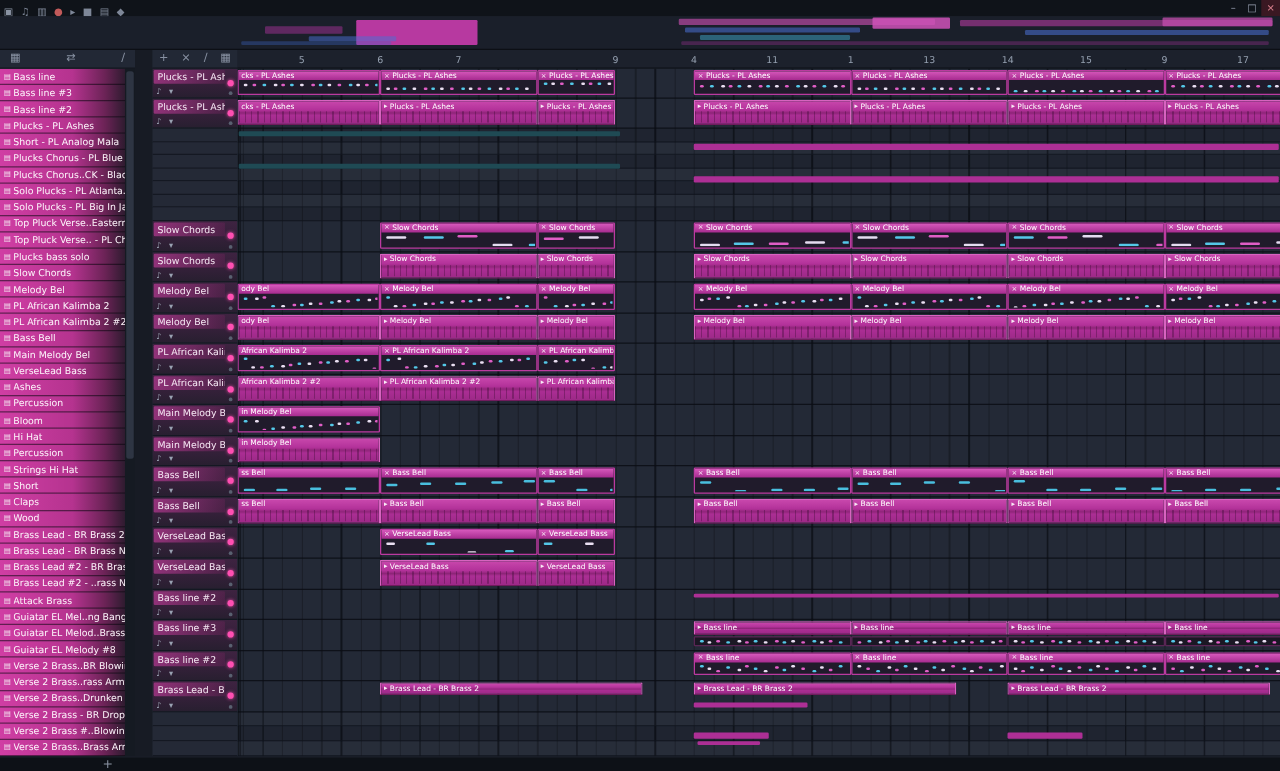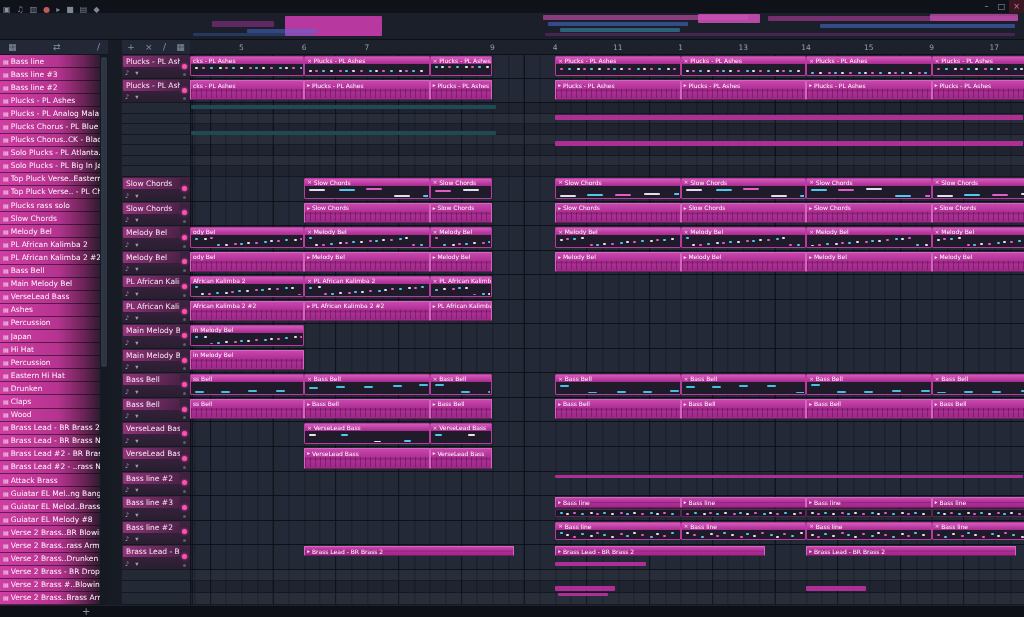--- a/index.html
+++ b/index.html
@@ -140,21 +140,21 @@
       <div class="prow">
         <span class="picon">▤</span>
         <span class="plabel">Bass line #2</span>
       </div>
       <div class="prow">
         <span class="picon">▤</span>
         <span class="plabel">Plucks - PL Ashes</span>
       </div>
       <div class="prow">
         <span class="picon">▤</span>
-        <span class="plabel">Plucks - PL Analog Mala</span>
+        <span class="plabel">Short - PL Analog Mala</span>
       </div>
       <div class="prow">
         <span class="picon">▤</span>
         <span class="plabel">Plucks Chorus - PL Blue Square</span>
       </div>
       <div class="prow">
         <span class="picon">▤</span>
         <span class="plabel">Plucks Chorus..CK - Blacks.fxp</span>
       </div>
       <div class="prow">
@@ -168,21 +168,21 @@
       <div class="prow">
         <span class="picon">▤</span>
         <span class="plabel">Top Pluck Verse..Eastern Bloom</span>
       </div>
       <div class="prow">
         <span class="picon">▤</span>
         <span class="plabel">Top Pluck Verse.. - PL Chemistry</span>
       </div>
       <div class="prow">
         <span class="picon">▤</span>
-        <span class="plabel">Plucks rass solo</span>
+        <span class="plabel">Plucks bass solo</span>
       </div>
       <div class="prow">
         <span class="picon">▤</span>
         <span class="plabel">Slow Chords</span>
       </div>
       <div class="prow">
         <span class="picon">▤</span>
         <span class="plabel">Melody Bel</span>
       </div>
       <div class="prow">
@@ -208,37 +208,37 @@
       <div class="prow">
         <span class="picon">▤</span>
         <span class="plabel">Ashes</span>
       </div>
       <div class="prow">
         <span class="picon">▤</span>
         <span class="plabel">Percussion</span>
       </div>
       <div class="prow">
         <span class="picon">▤</span>
-        <span class="plabel">Japan</span>
+        <span class="plabel">Bloom</span>
       </div>
       <div class="prow">
         <span class="picon">▤</span>
         <span class="plabel">Hi Hat</span>
       </div>
       <div class="prow">
         <span class="picon">▤</span>
         <span class="plabel">Percussion</span>
       </div>
       <div class="prow">
         <span class="picon">▤</span>
-        <span class="plabel">Eastern Hi Hat</span>
-      </div>
-      <div class="prow">
-        <span class="picon">▤</span>
-        <span class="plabel">Drunken</span>
+        <span class="plabel">Strings Hi Hat</span>
+      </div>
+      <div class="prow">
+        <span class="picon">▤</span>
+        <span class="plabel">Short</span>
       </div>
       <div class="prow">
         <span class="picon">▤</span>
         <span class="plabel">Claps</span>
       </div>
       <div class="prow">
         <span class="picon">▤</span>
         <span class="plabel">Wood</span>
       </div>
       <div class="prow">

